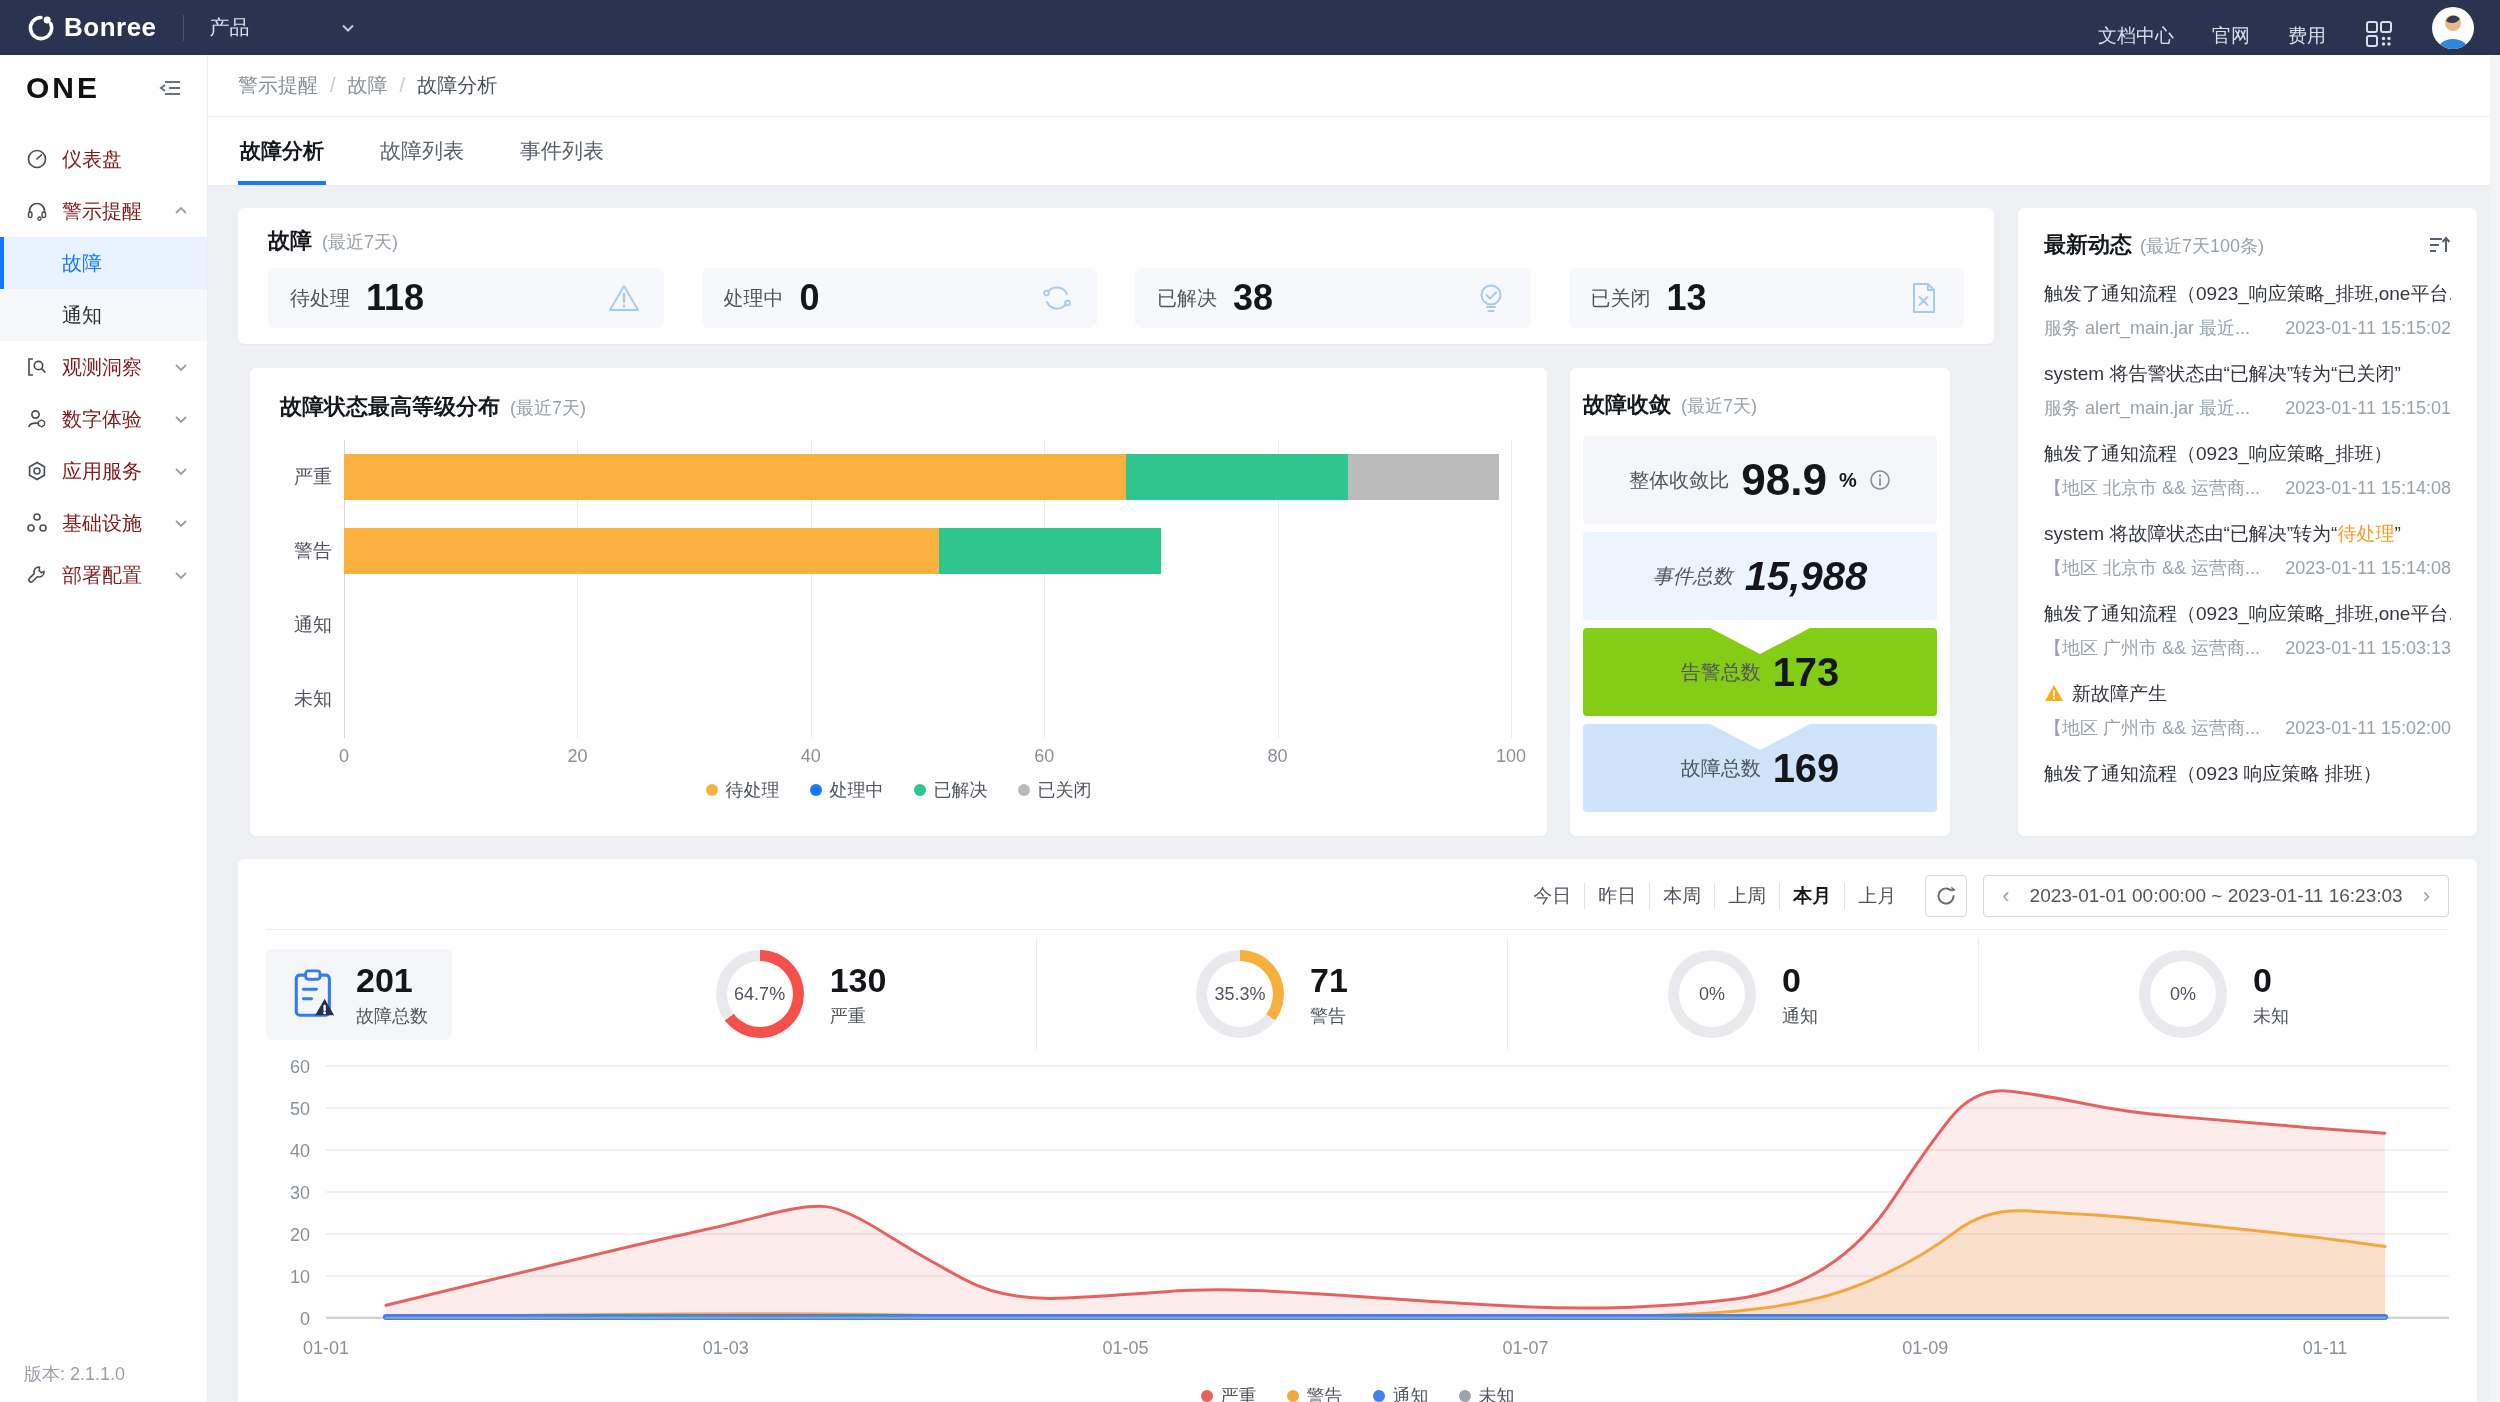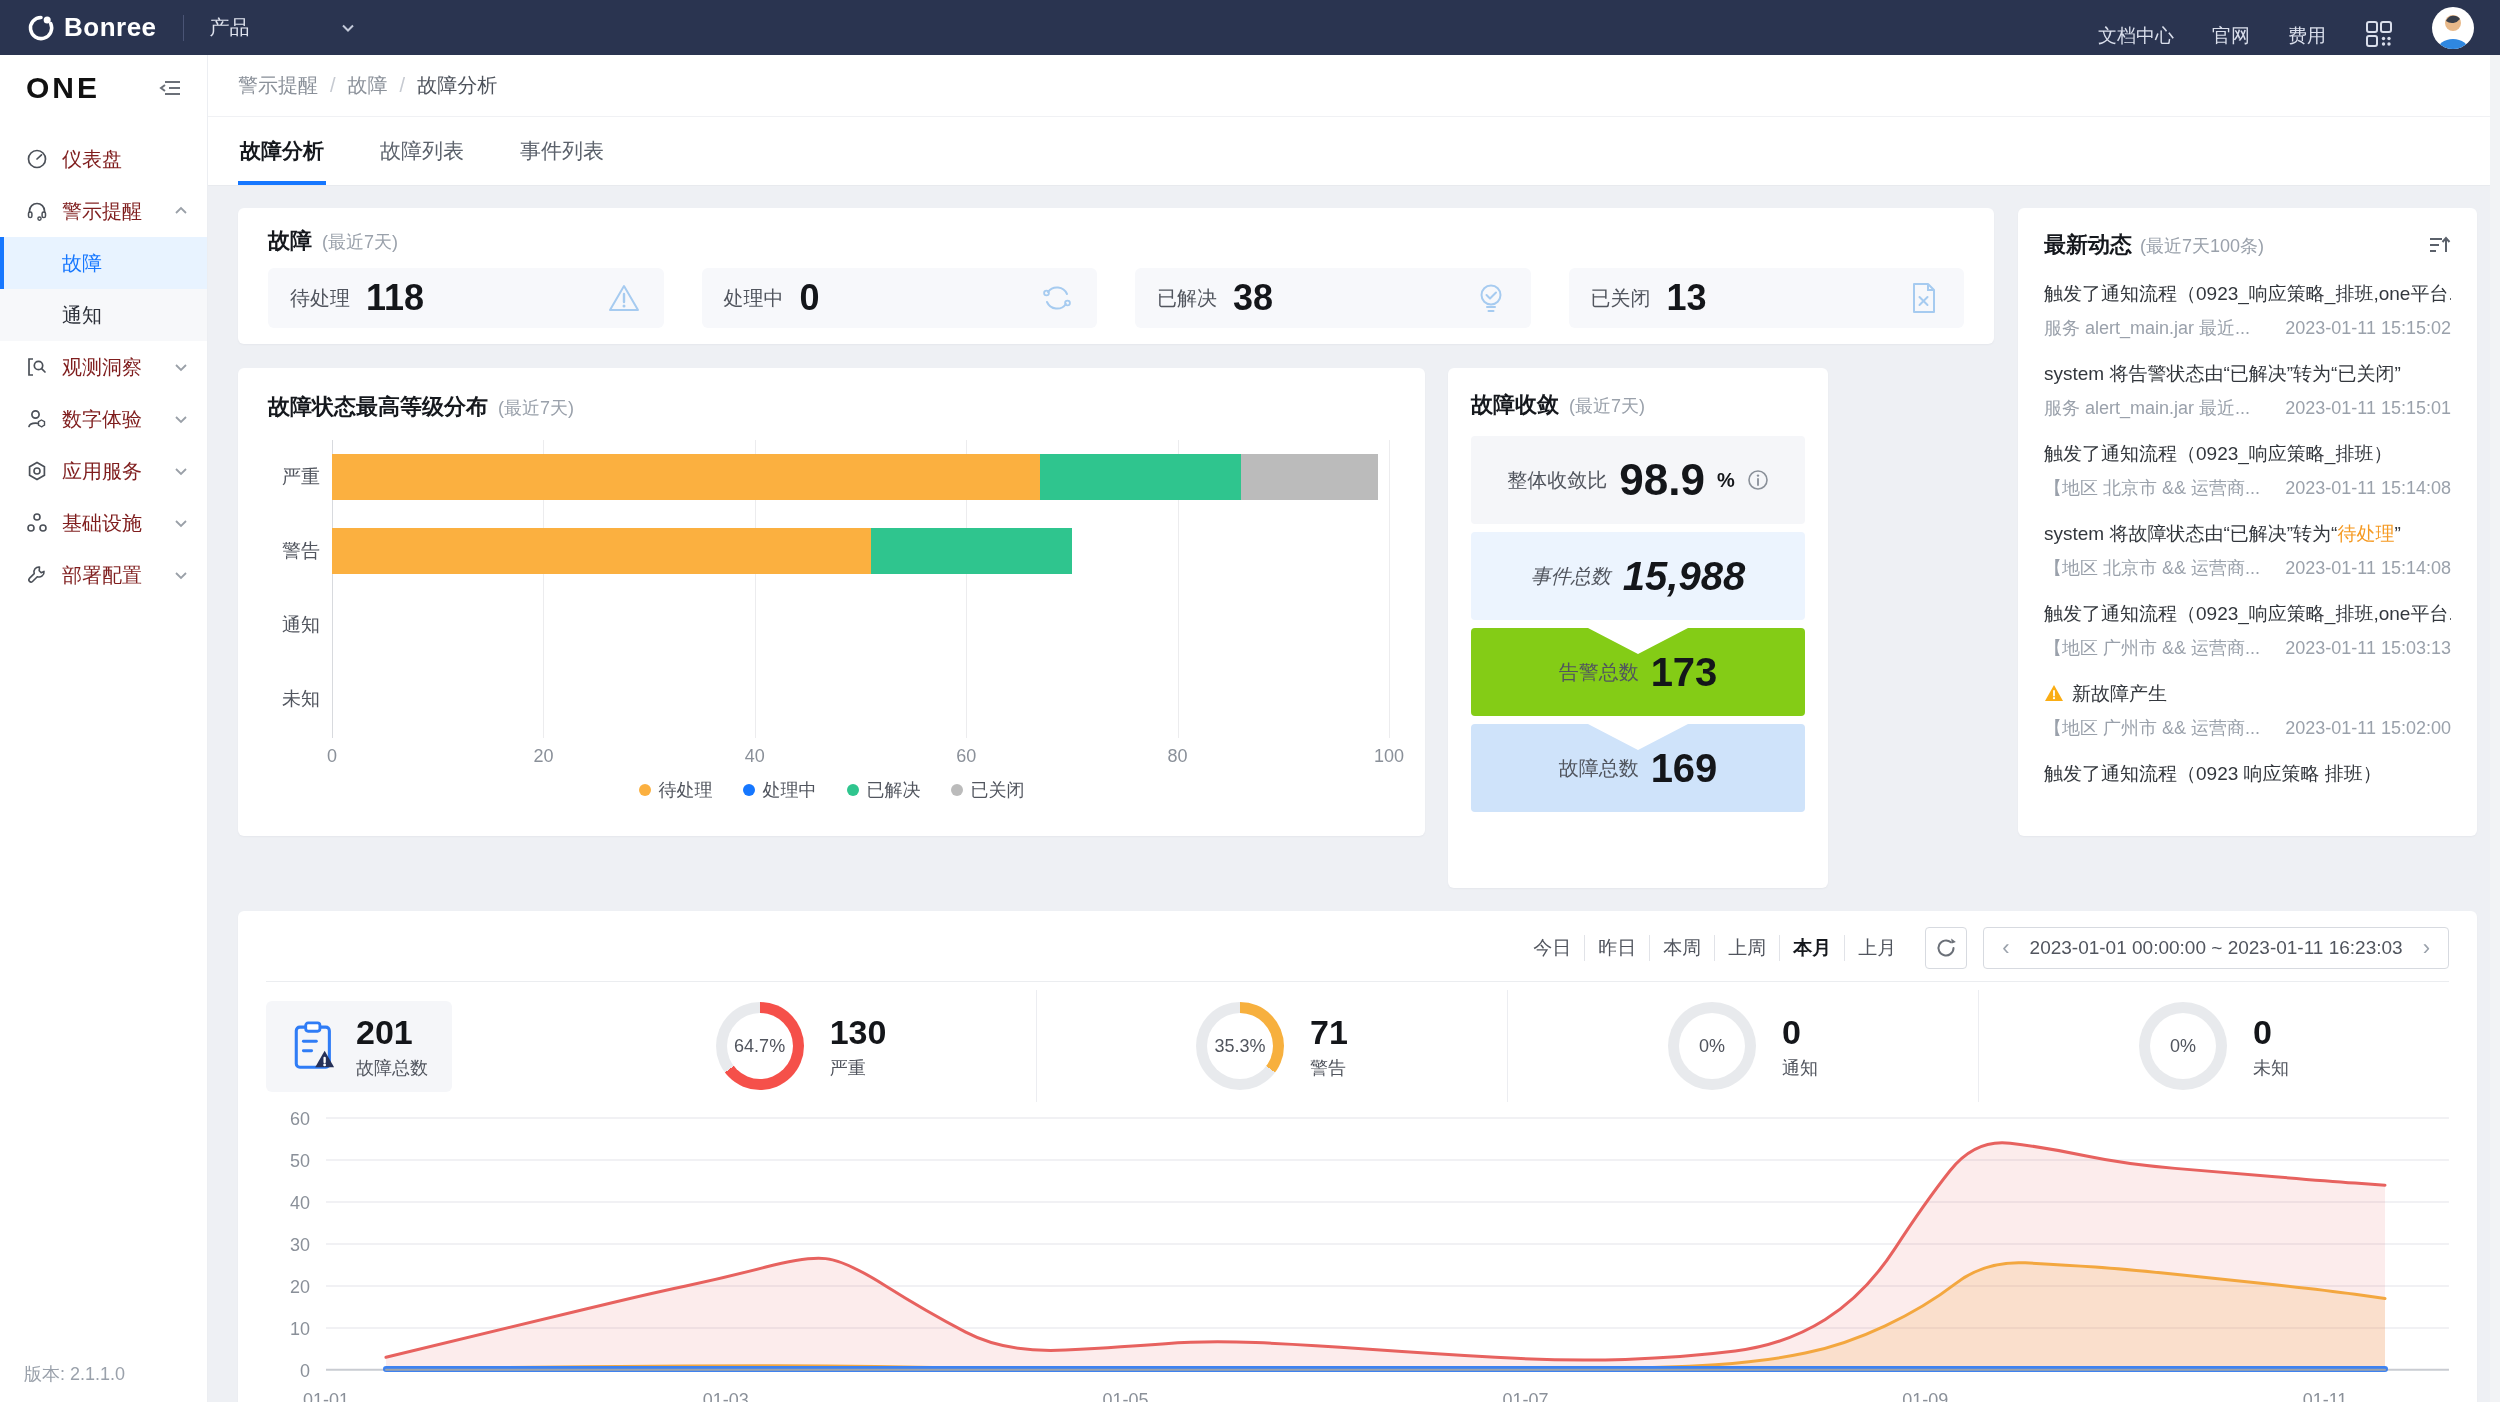--- a/index.html
+++ b/index.html
@@ -56,39 +56,39 @@
   .fault-card { height:136px; padding:18px 30px 0; }
   .fault-stats { display:flex; gap:38px; margin-top:12px; }
   .stat-box { flex:1; height:60px; background:#f7f8fb; border-radius:6px; display:flex; align-items:center; padding:0 22px; }
   .stat-label { font-size:20px; color:#51555e; }
   .stat-value { font-size:36px; font-weight:bold; color:#14161a; margin-left:16px; }
   .stat-icon { margin-left:auto; width:36px; height:36px; color:#a6cbf0; }
 
   .row2 { display:flex; gap:23px; margin-top:24px; }
 
   
-  .bar-card { width:1187px; height:468px; padding:24px 30px; }
+  .bar-card { width:1297px; height:468px; padding:24px 30px;margin-left:12px; }
   .bar-chart { margin-top:18px; }
   .bar-plot { position:relative; height:298px; }
   .bar-grid { position:absolute; left:64px; right:6px; top:0; bottom:0; }
   .vline { position:absolute; top:0; bottom:0; width:1px; background:#ececee; }
   .vline.first { background:#d8dade; }
   .bar-rows { position:relative; }
   .bar-row { display:flex; align-items:center; height:74px; }
   .bar-label { width:52px; text-align:right; margin-right:12px; font-size:19px; color:#51555e; flex:none; }
   .bar-track { flex:1; height:46px; display:flex; margin-right:6px; }
   .bar-seg { height:100%; }
   .bar-ticks { position:relative; margin-left:64px; margin-right:6px; height:34px; }
   .tick { position:absolute; top:8px; transform:translateX(-50%); font-size:18px; color:#8a9099; }
   .chart-legend { display:flex; justify-content:center; gap:30px; margin-top:6px; }
   .lg-item { display:inline-flex; align-items:center; gap:8px; font-size:18px; color:#51555e; cursor:pointer; }
   .lg-dot { width:12px; height:12px; border-radius:50%; display:inline-block; }
 
   
-  .funnel-card { width:380px; height:520px; padding:22px 23px; }
+  .funnel-card { width:380px; height:468px; padding:22px 13px; }
   .funnel-box { height:88px; border-radius:4px; margin-top:8px; display:flex; align-items:center; justify-content:center; gap:12px; }
   .funnel-box.first { margin-top:16px; background:#f5f6f9; }
   .fb-label { font-size:20px; color:#51555e; }
   .fb-value { font-size:40px; font-weight:bold; color:#14161a; }
   .fb-big { font-size:44px; }
   .fb-unit { font-size:20px; font-weight:bold; color:#14161a; }
   .notch { clip-path: polygon(0 0, calc(50% - 50px) 0, 50% 26px, calc(50% + 50px) 0, 100% 0, 100% 100%, 0 100%); }
   .info-icon { width:22px; height:22px; color:#8a9099; }
 
   

